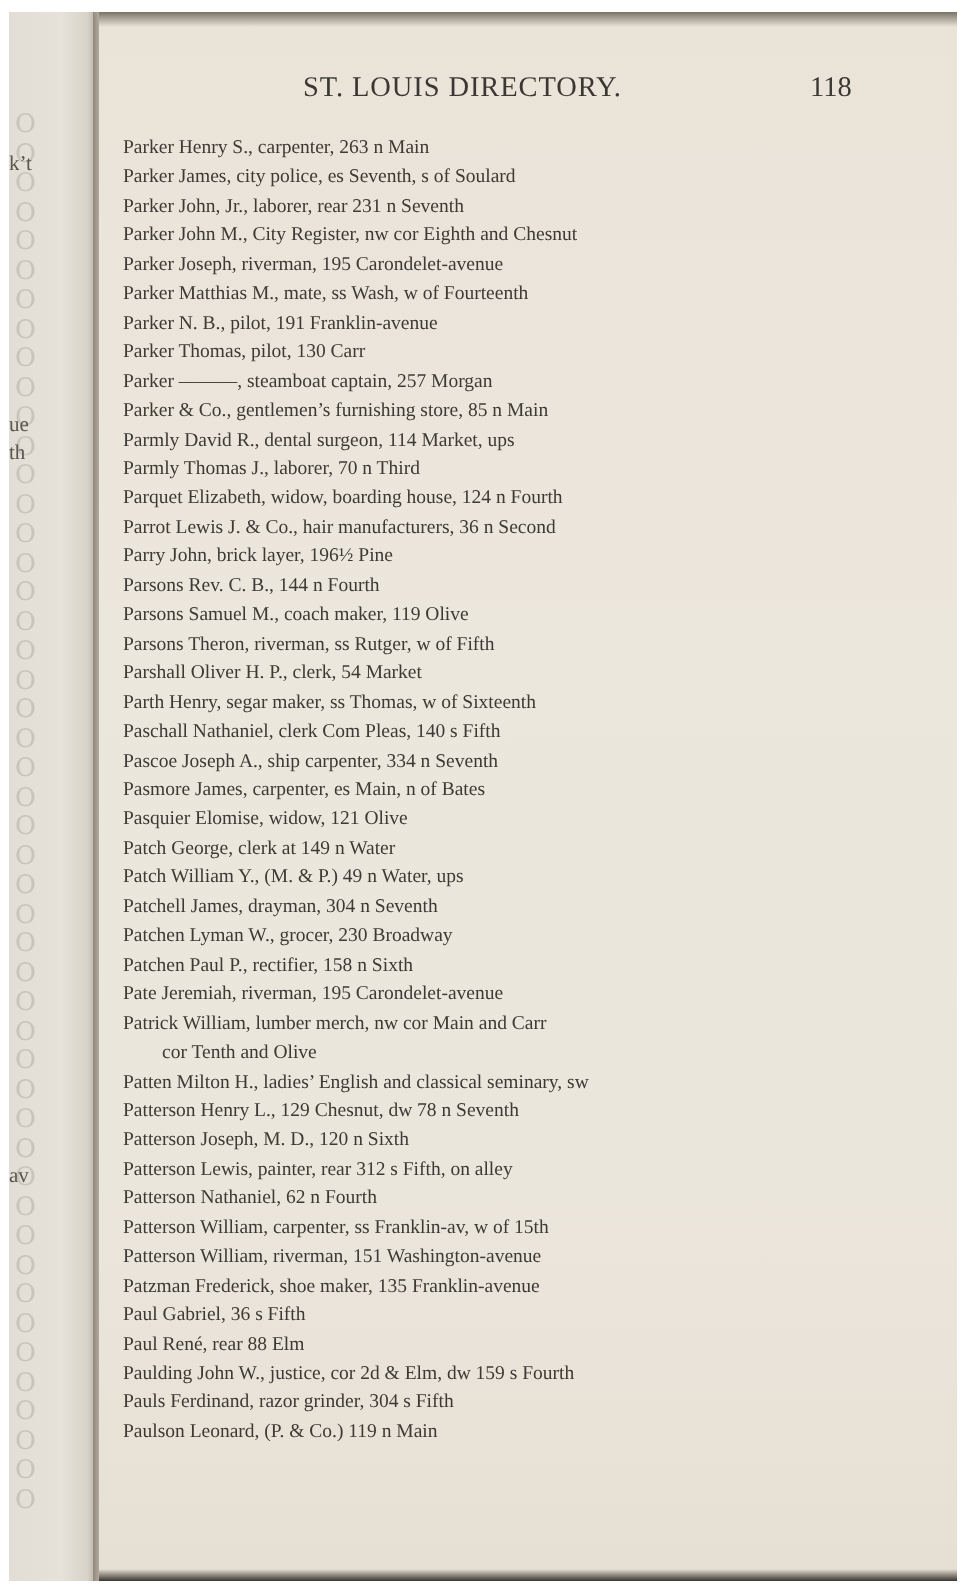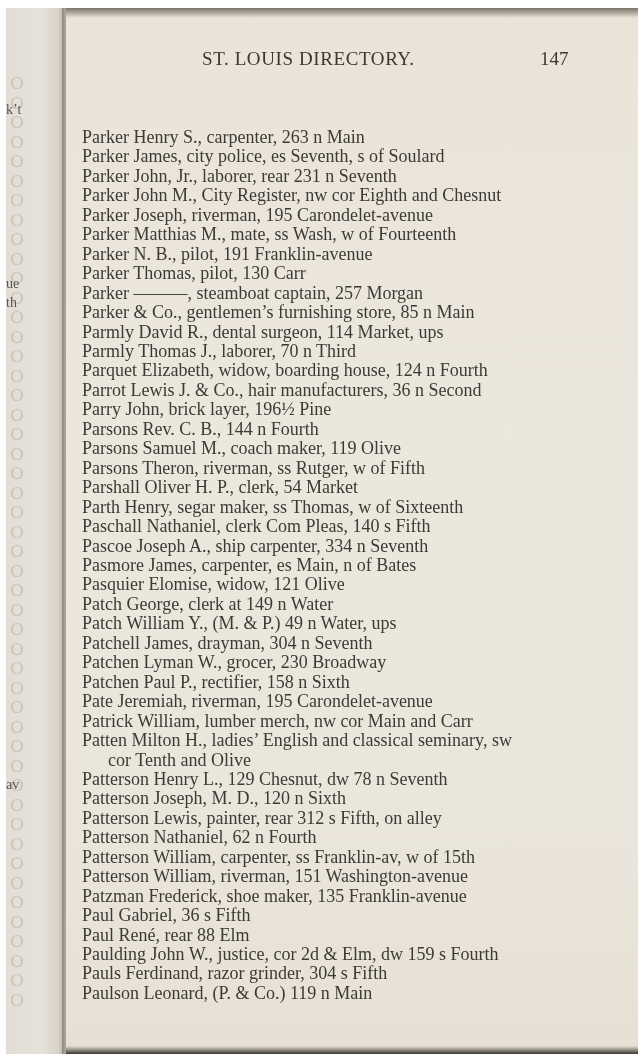--- a/index.html
+++ b/index.html
@@ -73,24 +73,23 @@
     .page-number {
       position: absolute;
       left: 474px; top: 0;
       font-size: 19px;
     }
     .entries {
       position: absolute;
       top: 80px; left: 16px;
       width: 540px;
       font-family: "Liberation Serif", serif;
-      font-size: 18px;
+      font-size: 13px;
       line-height: 19.45px;
       color: #3d3a35;
-      margin-top: 40px;
     }
     .entry {
       white-space: nowrap;
     }
     .entry.cont {
       padding-left: 26px;
     }
     .bleed {
       position: absolute;
       right: 10px;
@@ -117,21 +116,21 @@
 
   <div class="gutter"></div>
 
   <div class="right-page">
     <div class="top-shadow"></div>
 
     <div class="bleed"></div>
 
     <div class="header">
       <span class="running-title">ST. LOUIS DIRECTORY.</span>
-      <span class="page-number">147</span>
+      <span class="page-number">118</span>
     </div>
 
     <div class="entries" id="entries">
         <div class="entry">Parker Henry S., carpenter, 263 n Main</div>
         <div class="entry">Parker James, city police, es Seventh, s of Soulard</div>
         <div class="entry">Parker John, Jr., laborer, rear 231 n Seventh</div>
         <div class="entry">Parker John M., City Register, nw cor Eighth and Chesnut</div>
         <div class="entry">Parker Joseph, riverman, 195 Carondelet-avenue</div>
         <div class="entry">Parker Matthias M., mate, ss Wash, w of Fourteenth</div>
         <div class="entry">Parker N. B., pilot, 191 Franklin-avenue</div>
@@ -152,22 +151,22 @@
         <div class="entry">Pascoe Joseph A., ship carpenter, 334 n Seventh</div>
         <div class="entry">Pasmore James, carpenter, es Main, n of Bates</div>
         <div class="entry">Pasquier Elomise, widow, 121 Olive</div>
         <div class="entry">Patch George, clerk at 149 n Water</div>
         <div class="entry">Patch William Y., (M. &amp; P.) 49 n Water, ups</div>
         <div class="entry">Patchell James, drayman, 304 n Seventh</div>
         <div class="entry">Patchen Lyman W., grocer, 230 Broadway</div>
         <div class="entry">Patchen Paul P., rectifier, 158 n Sixth</div>
         <div class="entry">Pate Jeremiah, riverman, 195 Carondelet-avenue</div>
         <div class="entry">Patrick William, lumber merch, nw cor Main and Carr</div>
+        <div class="entry cont">cor Tenth and Olive</div>
         <div class="entry">Patten Milton H., ladies’ English and classical seminary, sw</div>
-        <div class="entry cont">cor Tenth and Olive</div>
         <div class="entry">Patterson Henry L., 129 Chesnut, dw 78 n Seventh</div>
         <div class="entry">Patterson Joseph, M. D., 120 n Sixth</div>
         <div class="entry">Patterson Lewis, painter, rear 312 s Fifth, on alley</div>
         <div class="entry">Patterson Nathaniel, 62 n Fourth</div>
         <div class="entry">Patterson William, carpenter, ss Franklin-av, w of 15th</div>
         <div class="entry">Patterson William, riverman, 151 Washington-avenue</div>
         <div class="entry">Patzman Frederick, shoe maker, 135 Franklin-avenue</div>
         <div class="entry">Paul Gabriel, 36 s Fifth</div>
         <div class="entry">Paul René, rear 88 Elm</div>
         <div class="entry">Paulding John W., justice, cor 2d &amp; Elm, dw 159 s Fourth</div>

